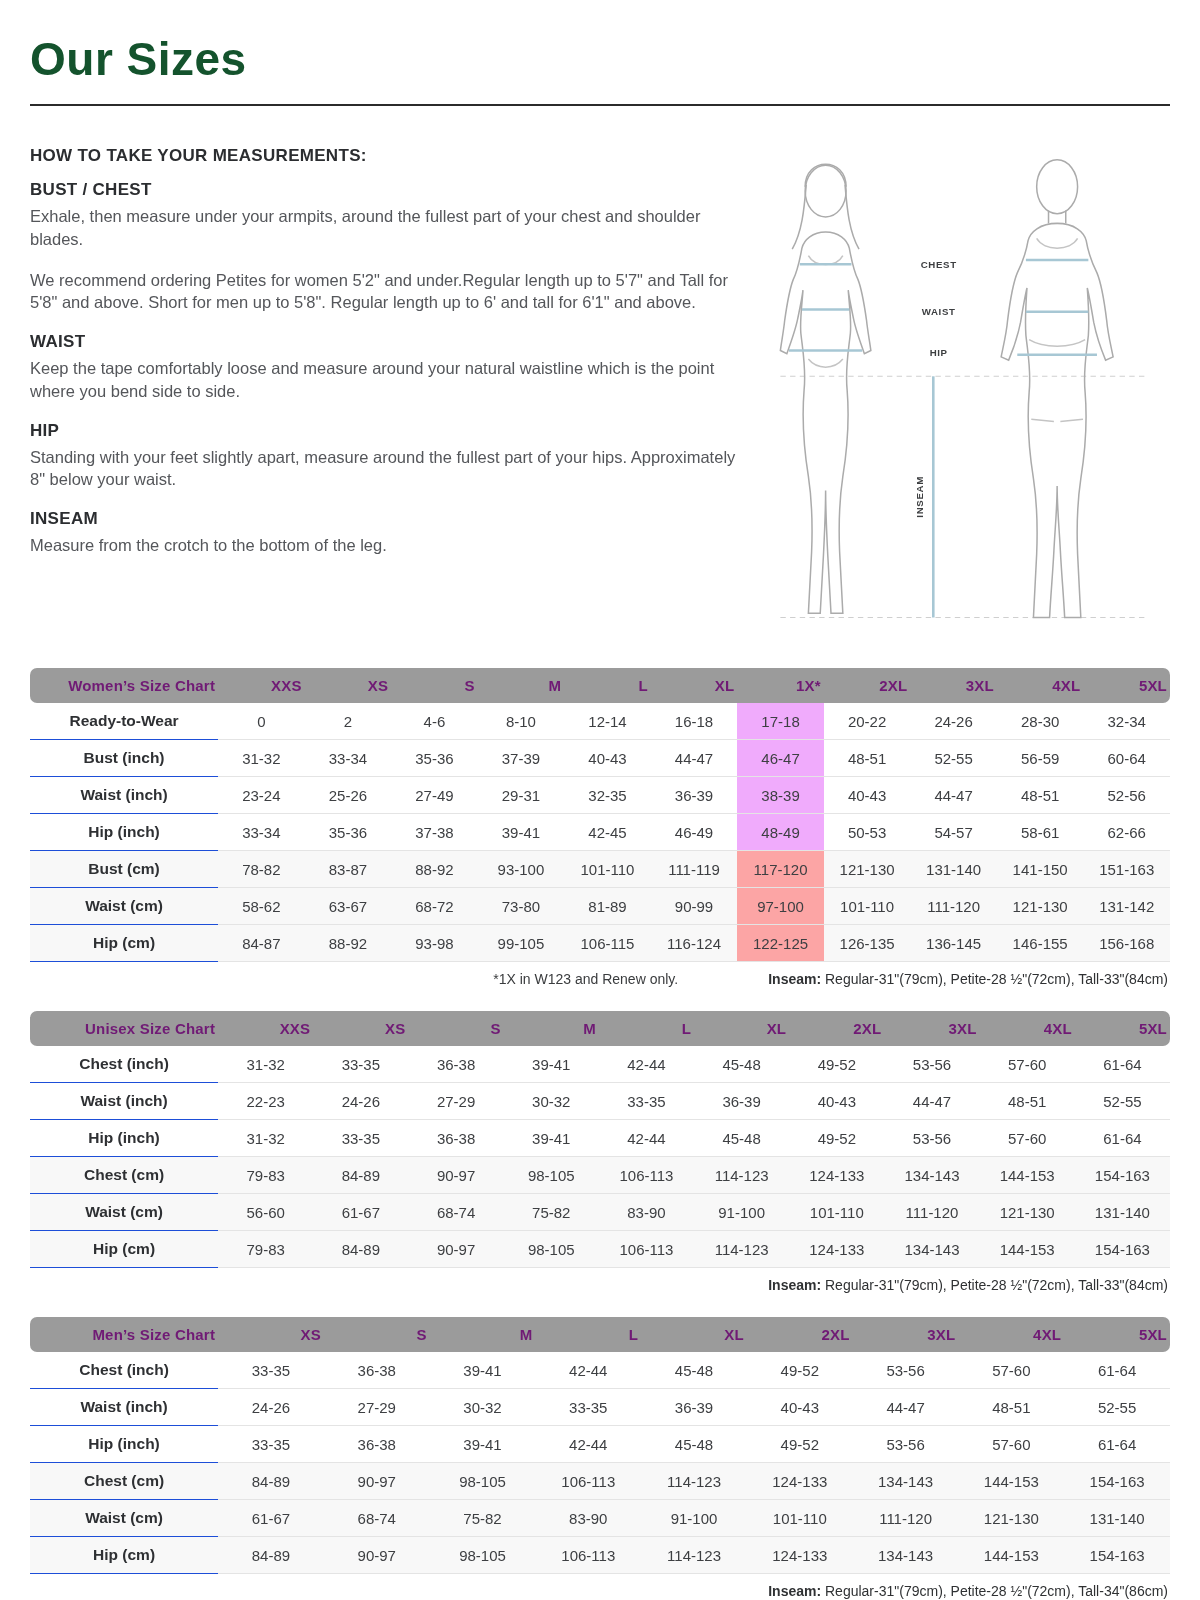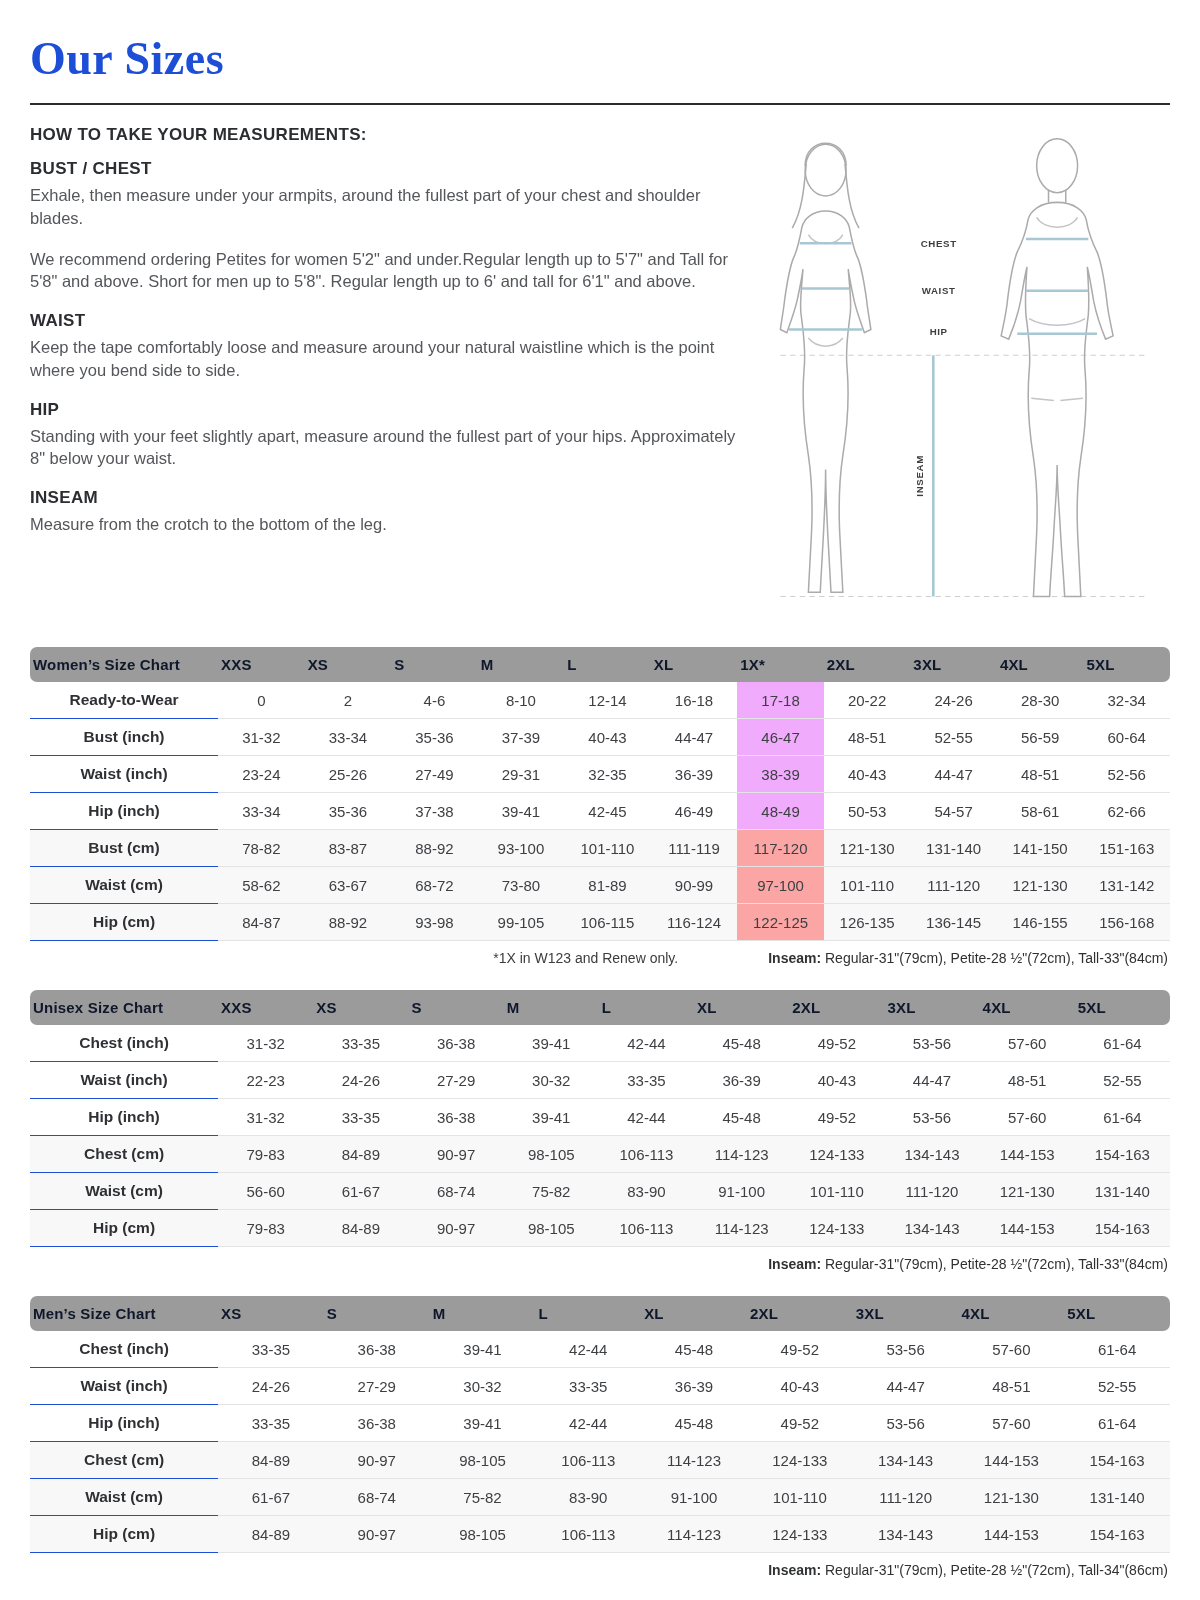--- a/index.html
+++ b/index.html
@@ -11,31 +11,30 @@
   .page {
     width:1200px;
     min-height:1600px;
     margin:0 auto;
     padding:26px 30px 20px 30px;
     background:#fff;
   }
   h1.page-title {
     font-size:46px;
     font-weight:800;
-    color:#1d4ed8;
+    color:#14532d;
     letter-spacing:.5px;
     margin:6px 0 0 0;
-    font-family:Liberation Serif, serif;
   }
   .title-rule {
     border:none;
     border-top:2px solid #2b2b2b;
     margin:18px 0 0 0;
   }
-  .top-section { display:flex; gap:24px; margin-top:20px; }
+  .top-section { display:flex; gap:24px; margin-top:40px; }
   .instructions { flex:0 0 62%; }
   .instructions h2 {
     font-size:17px; font-weight:700; color:#2b2d30; letter-spacing:.3px;
     margin:0 0 14px 0;
   }
   .instr-section { margin:0 0 18px 0; }
   .instr-section h3 {
     font-size:17px; font-weight:700; color:#2b2d30; letter-spacing:.3px;
     margin:0 0 5px 0;
   }
@@ -51,25 +50,25 @@
   table.size-table {
     width:100%;
     border-collapse:separate;
     border-spacing:0;
     table-layout:fixed;
     font-size:15px;
   }
   table.size-table col.label-col { width:16.5%; }
   table.size-table thead th {
     background:#9b9b9b;
-    color:#0f172a;
+    color:#701a75;
     font-weight:700;
     font-size:15px;
     padding:9px 3px;
-    text-align:left;
+    text-align:right;
     letter-spacing:.2px;
     margin-left:40px;
   }
   table.size-table thead th:first-child {
     border-top-left-radius:7px; border-bottom-left-radius:7px;
   }
   table.size-table thead th:last-child {
     border-top-right-radius:7px; border-bottom-right-radius:7px;
   }
   table.size-table tbody th {

